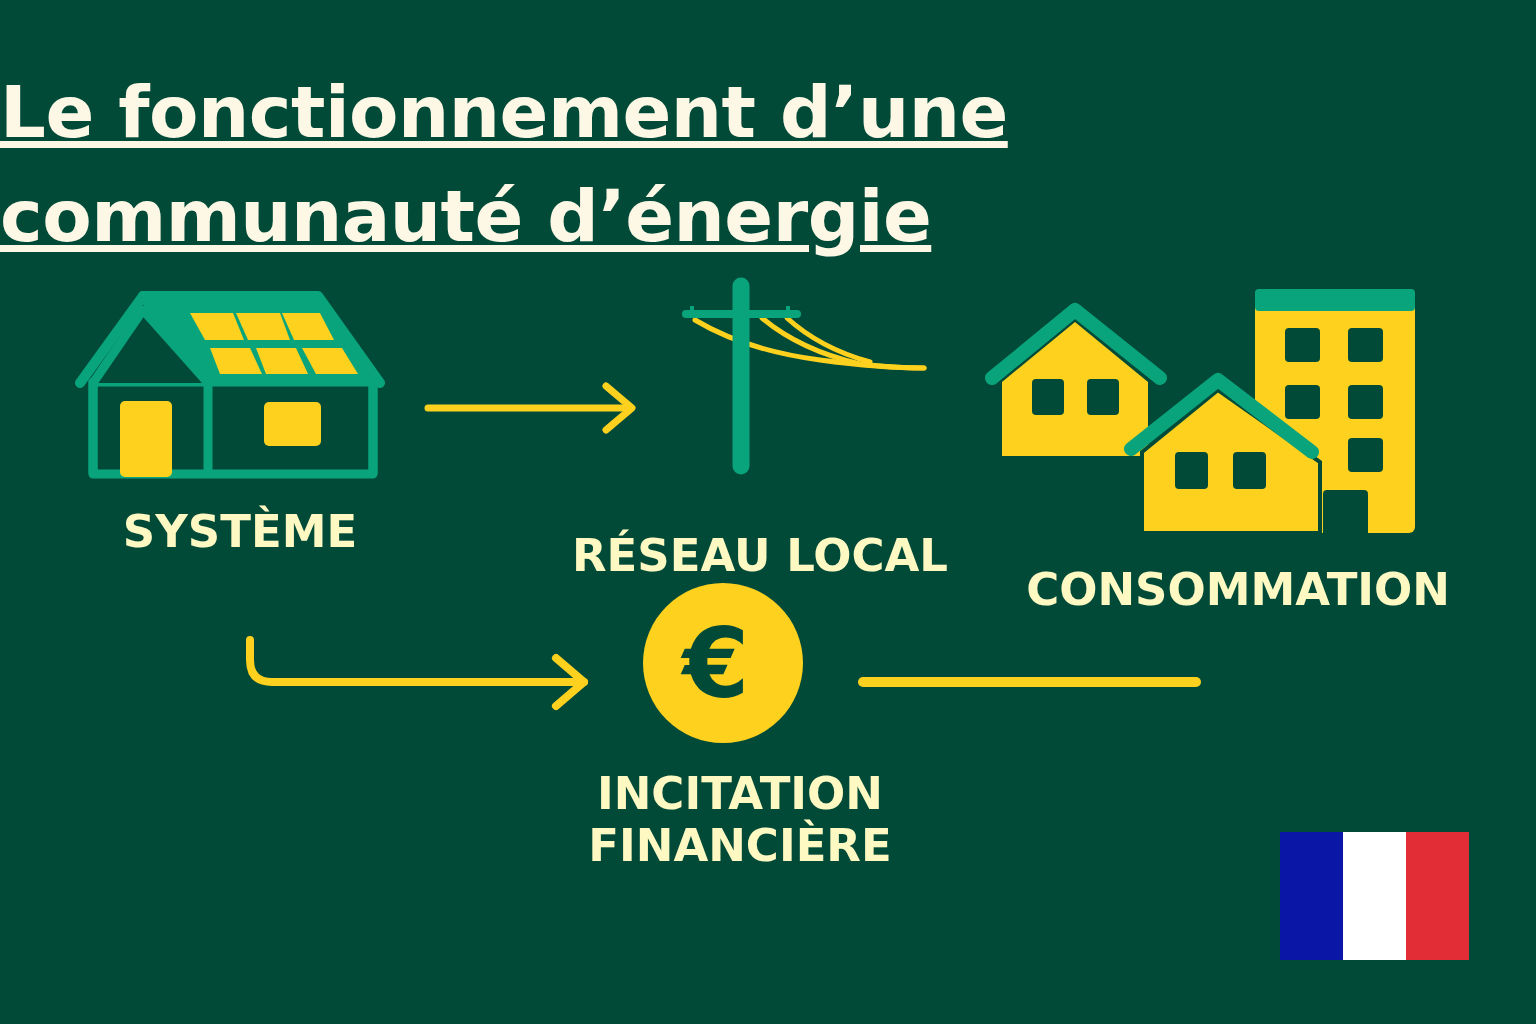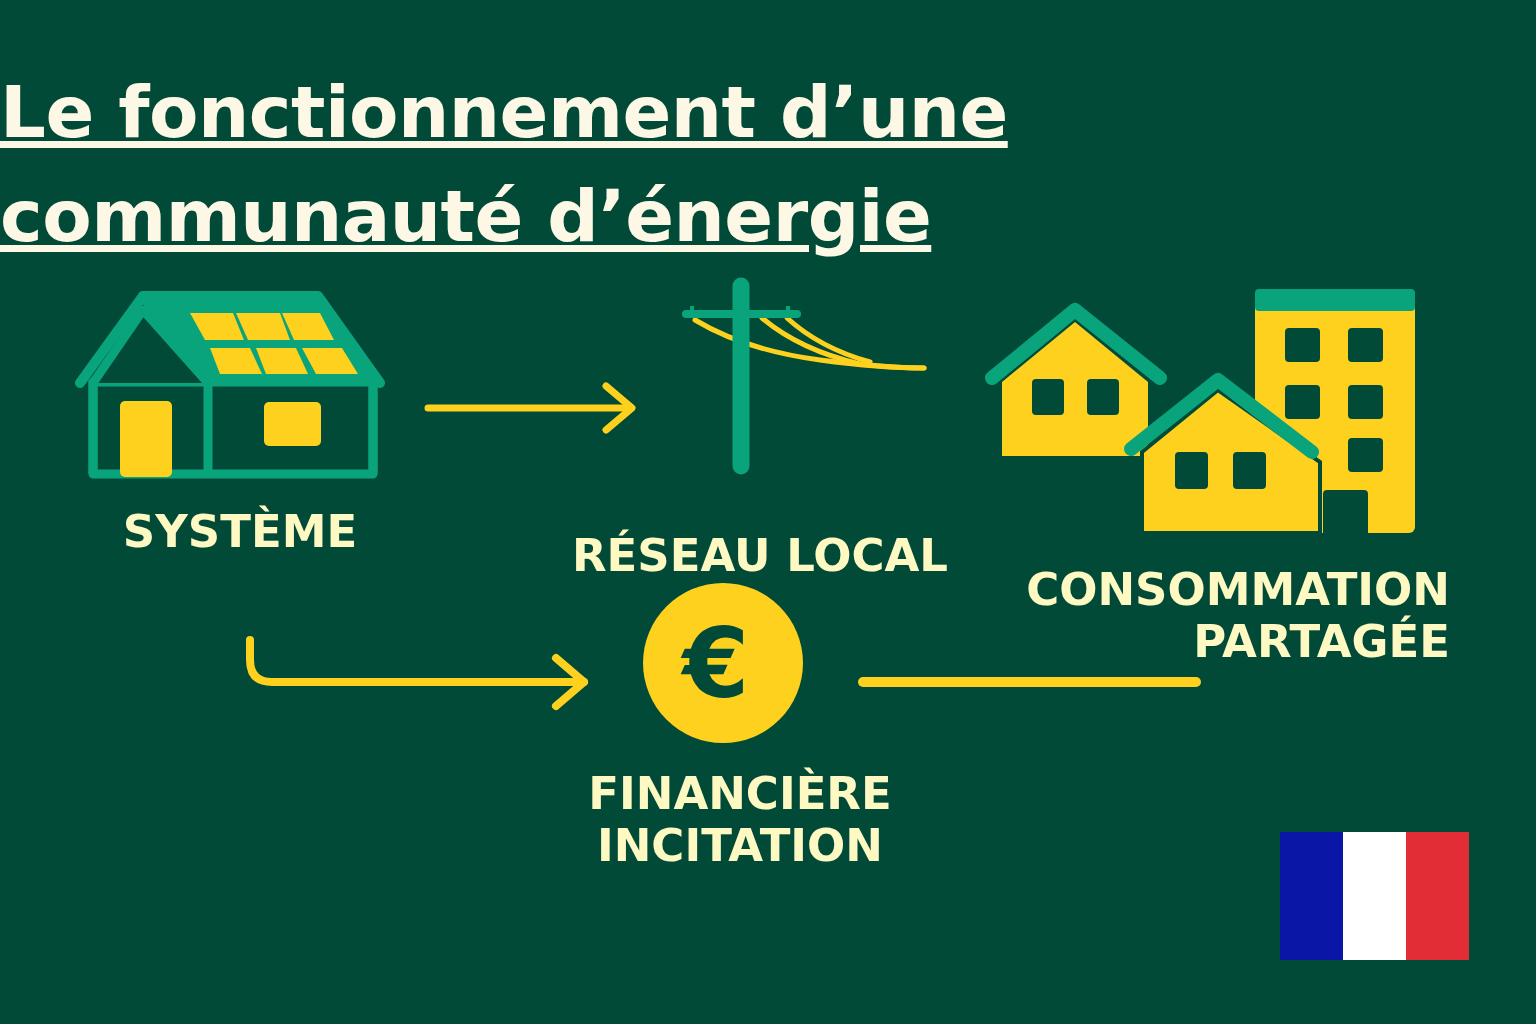--- a/index.html
+++ b/index.html
@@ -99,25 +99,24 @@
 <div class="label" style="left:50px;top:506px;width:430px;">
   <div style="margin-left:-50px;">SYSTÈME</div>
 </div>
 
 <div class="label" style="left:560px;top:530px;width:400px;">
   <div>RÉSEAU LOCAL</div>
 </div>
 
 <div class="label" style="left:1020px;top:564px;width:430px;text-align:right;">
   <div>CONSOMMATION</div>
-  <div>PARTAGÉE</div>
 </div>
 
 <div class="label" style="left:540px;top:768px;width:400px;">
+  <div>INCITATION</div>
   <div>FINANCIÈRE</div>
-  <div>INCITATION</div>
 </div>
 
 <div class="flag">
   <div style="background:#0a17a6;"></div>
   <div style="background:#ffffff;"></div>
   <div style="background:#e32d36;"></div>
 </div>
 
 </body></html>

